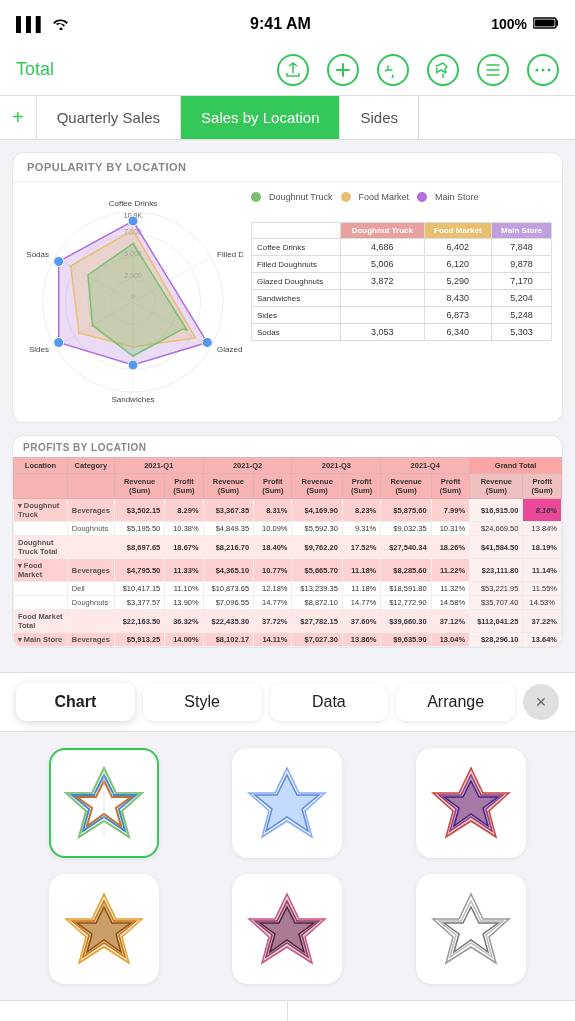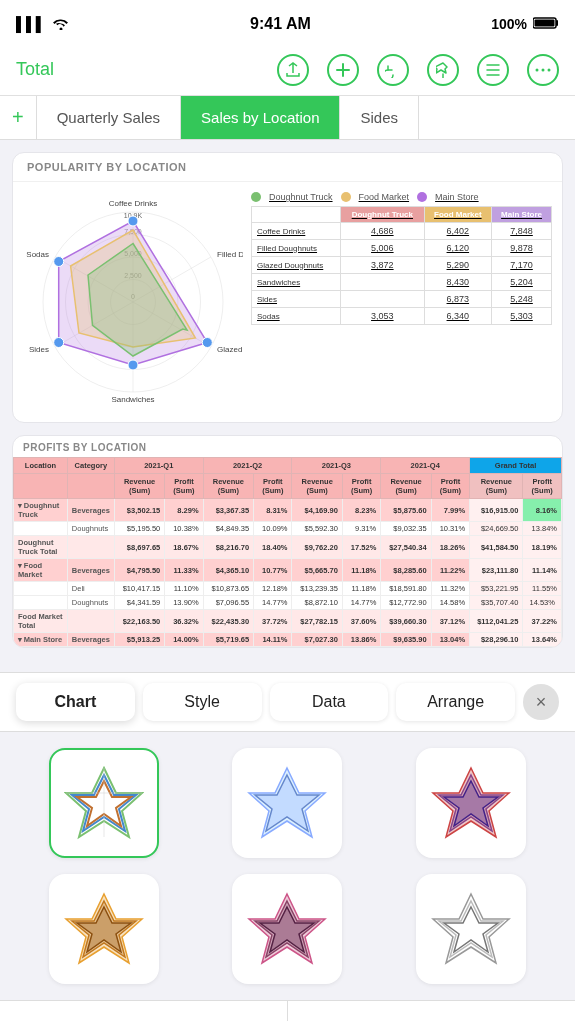--- a/index.html
+++ b/index.html
@@ -124,22 +124,21 @@
     }
     .radar-chart-container {
       flex: 0 0 220px;
       height: 220px;
       position: relative;
     }
     .radar-info {
       flex: 1;
       display: flex;
       flex-direction: column;
-      gap: 4px;
-      text-decoration: underline;
+      gap: 20px;
     }
     .legend-row {
       display: flex;
       gap: 8px;
       align-items: center;
       font-size: 10px;
       color: #555;
       flex-wrap: wrap;
     }
     .legend-dot {
@@ -482,21 +481,21 @@
     <div class="profits-section">
       <table class="profits-table">
         <thead>
           <tr>
             <th>Location</th>
             <th>Category</th>
             <th colspan="2" style="background:#f8b4b4;">2021-Q1</th>
             <th colspan="2" style="background:#f8b4b4;">2021-Q2</th>
             <th colspan="2" style="background:#f8b4b4;">2021-Q3</th>
             <th colspan="2" style="background:#f8b4b4;">2021-Q4</th>
-            <th colspan="2" style="background:#0ea5e9;">Grand Total</th>
+            <th colspan="2" style="background:#fca5a5;">Grand Total</th>
           </tr>
           <tr>
             <th></th>
             <th></th>
             <th>Revenue (Sum)</th>
             <th>Profit (Sum)</th>
             <th>Revenue (Sum)</th>
             <th>Profit (Sum)</th>
             <th>Revenue (Sum)</th>
             <th>Profit (Sum)</th>
@@ -512,21 +511,21 @@
     <td class="col-label">Beverages</td>
     <td>$3,502.15</td>
     <td>8.29%</td>
     <td>$3,367.35</td>
     <td>8.31%</td>
     <td>$4,169.90</td>
     <td>8.23%</td>
     <td>$5,875.60</td>
     <td>7.99%</td>
     <td style="background:#fff0f0;">$16,915.00</td>
-    <td style="background:#86efac;">8.16%</td>
+    <td style="background:#ec4899;font-style:italic;">8.16%</td>
   </tr>
             <tr class="row-sub">
     <td class="col-label"></td>
     <td class="col-label">Doughnuts</td>
     <td>$5,195.50</td>
     <td>10.38%</td>
     <td>$4,849.35</td>
     <td>10.09%</td>
     <td>$5,592.30</td>
     <td>9.31%</td>
@@ -573,21 +572,21 @@
     <td>$13,239.35</td>
     <td>11.18%</td>
     <td>$18,591.80</td>
     <td>11.32%</td>
     <td style="background:#fff0f0;">$53,221.95</td>
     <td style="background:#fff0f0;">11.55%</td>
   </tr>
             <tr class="row-sub">
     <td class="col-label"></td>
     <td class="col-label">Doughnuts</td>
-    <td>$4,341.59</td>
+    <td>$3,377.57</td>
     <td>13.90%</td>
     <td>$7,096.55</td>
     <td>14.77%</td>
     <td>$8,872.10</td>
     <td>14.77%</td>
     <td>$12,772.90</td>
     <td>14.58%</td>
     <td style="background:#fff0f0;">$35,707.40</td>
     <td style="background:#fff0f0;text-align:center;">14.53%</td>
   </tr>
@@ -603,21 +602,21 @@
     <td>$39,660.30</td>
     <td>37.12%</td>
     <td style="background:#fff0f0;">$112,041.25</td>
     <td style="background:#fff0f0;">37.22%</td>
   </tr>
             <tr class="row-group-header">
     <td class="col-label">▾ Main Store</td>
     <td class="col-label">Beverages</td>
     <td>$5,913.25</td>
     <td>14.00%</td>
-    <td>$5,719.65</td>
+    <td>$8,102.17</td>
     <td>14.11%</td>
     <td>$7,027.30</td>
     <td>13.86%</td>
     <td>$9,635.90</td>
     <td>13.04%</td>
     <td style="background:#fff0f0;">$28,296.10</td>
     <td style="background:#fff0f0;">13.64%</td>
   </tr>
           </tbody>
       </table>

